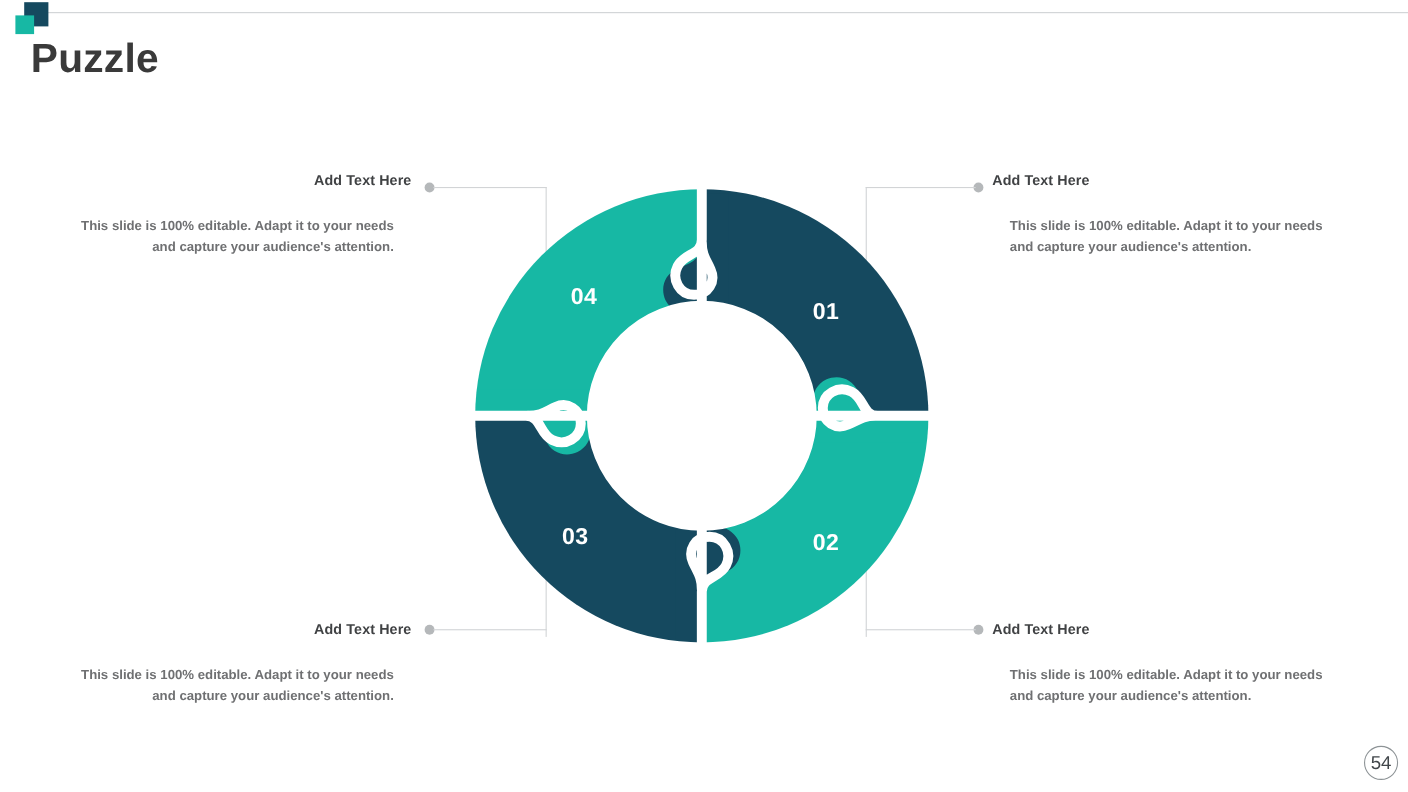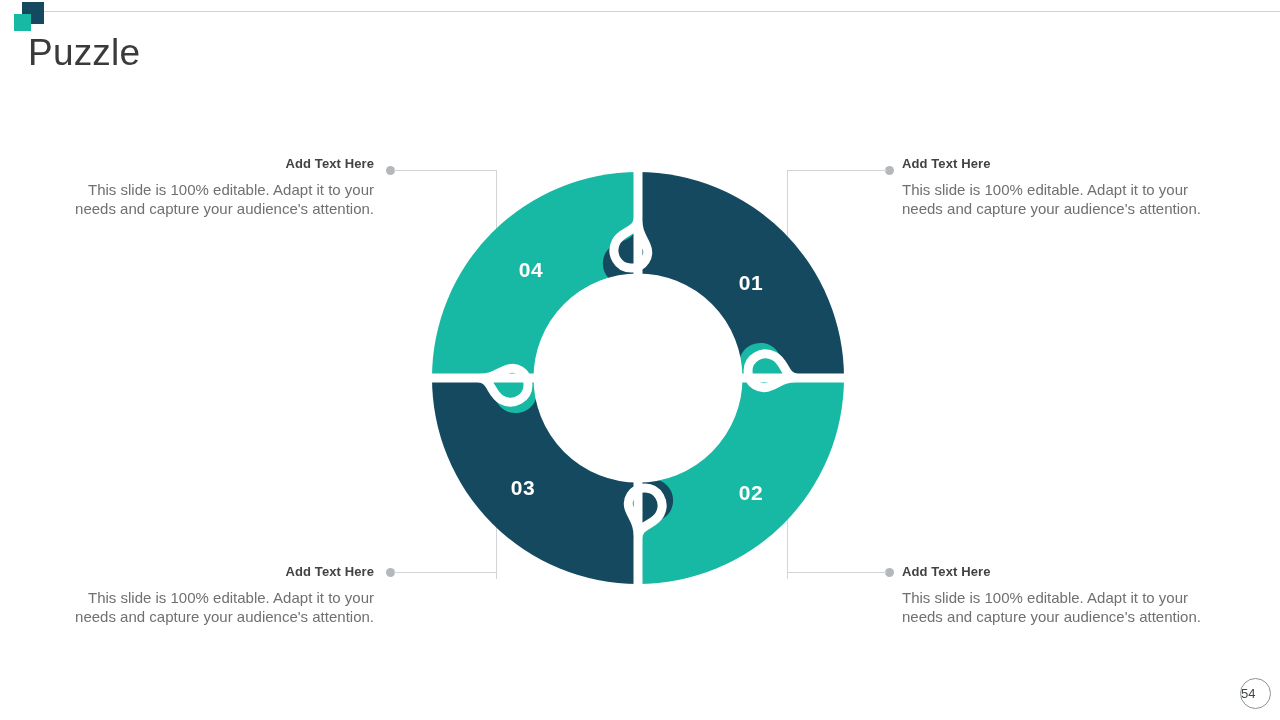--- a/index.html
+++ b/index.html
@@ -46,42 +46,42 @@
     top: 12px;
     width: 17px;
     height: 17px;
     background: #17b8a4;
   }
   #page-title {
     position: absolute;
     left: 28px;
     top: 30px;
     font-size: 37px;
-    font-weight: 400;
+    font-weight: 700;
     color: #3a3a3a;
     letter-spacing: 0.2px;
     line-height: 46px;
   }
 
   
   .callout { position: absolute; }
   .callout .c-title {
     font-size: 13px;
     font-weight: bold;
     color: #404244;
     letter-spacing: 0.1px;
     line-height: 20px;
     margin: 0;
   }
   .callout .c-body {
-    font-size: 15px;
-    font-weight: 400;
+    font-size: 12px;
+    font-weight: 700;
     color: #6f7072;
     line-height: 19px;
-    margin: 0;
+    margin: 16px;
     padding-top: 6px;
   }
   .callout.left { text-align: right; width: 330px; }
   .callout.right { text-align: left; width: 330px; }
 
   #callout-tl { left: 44px;  top: 154px; }
   #callout-bl { left: 44px;  top: 562px; }
   #callout-tr { left: 902px; top: 154px; }
   #callout-br { left: 902px; top: 562px; }
 
@@ -136,23 +136,23 @@
   
   #page-number {
     position: absolute;
     left: 1240px;
     top: 678px;
     width: 29px;
     height: 29px;
     border: 1px solid #8d9396;
     border-radius: 50%;
     color: #41464a;
-    font-size: 13px;
+    font-size: 17px;
     line-height: 29px;
-    text-align: left;
+    text-align: center;
   }
 </style>
 </head>
 <body>
 
 <div id="header-rule"></div>
 
 <div id="logo-mark">
   <div class="sq-dark"></div>
   <div class="sq-teal"></div>

